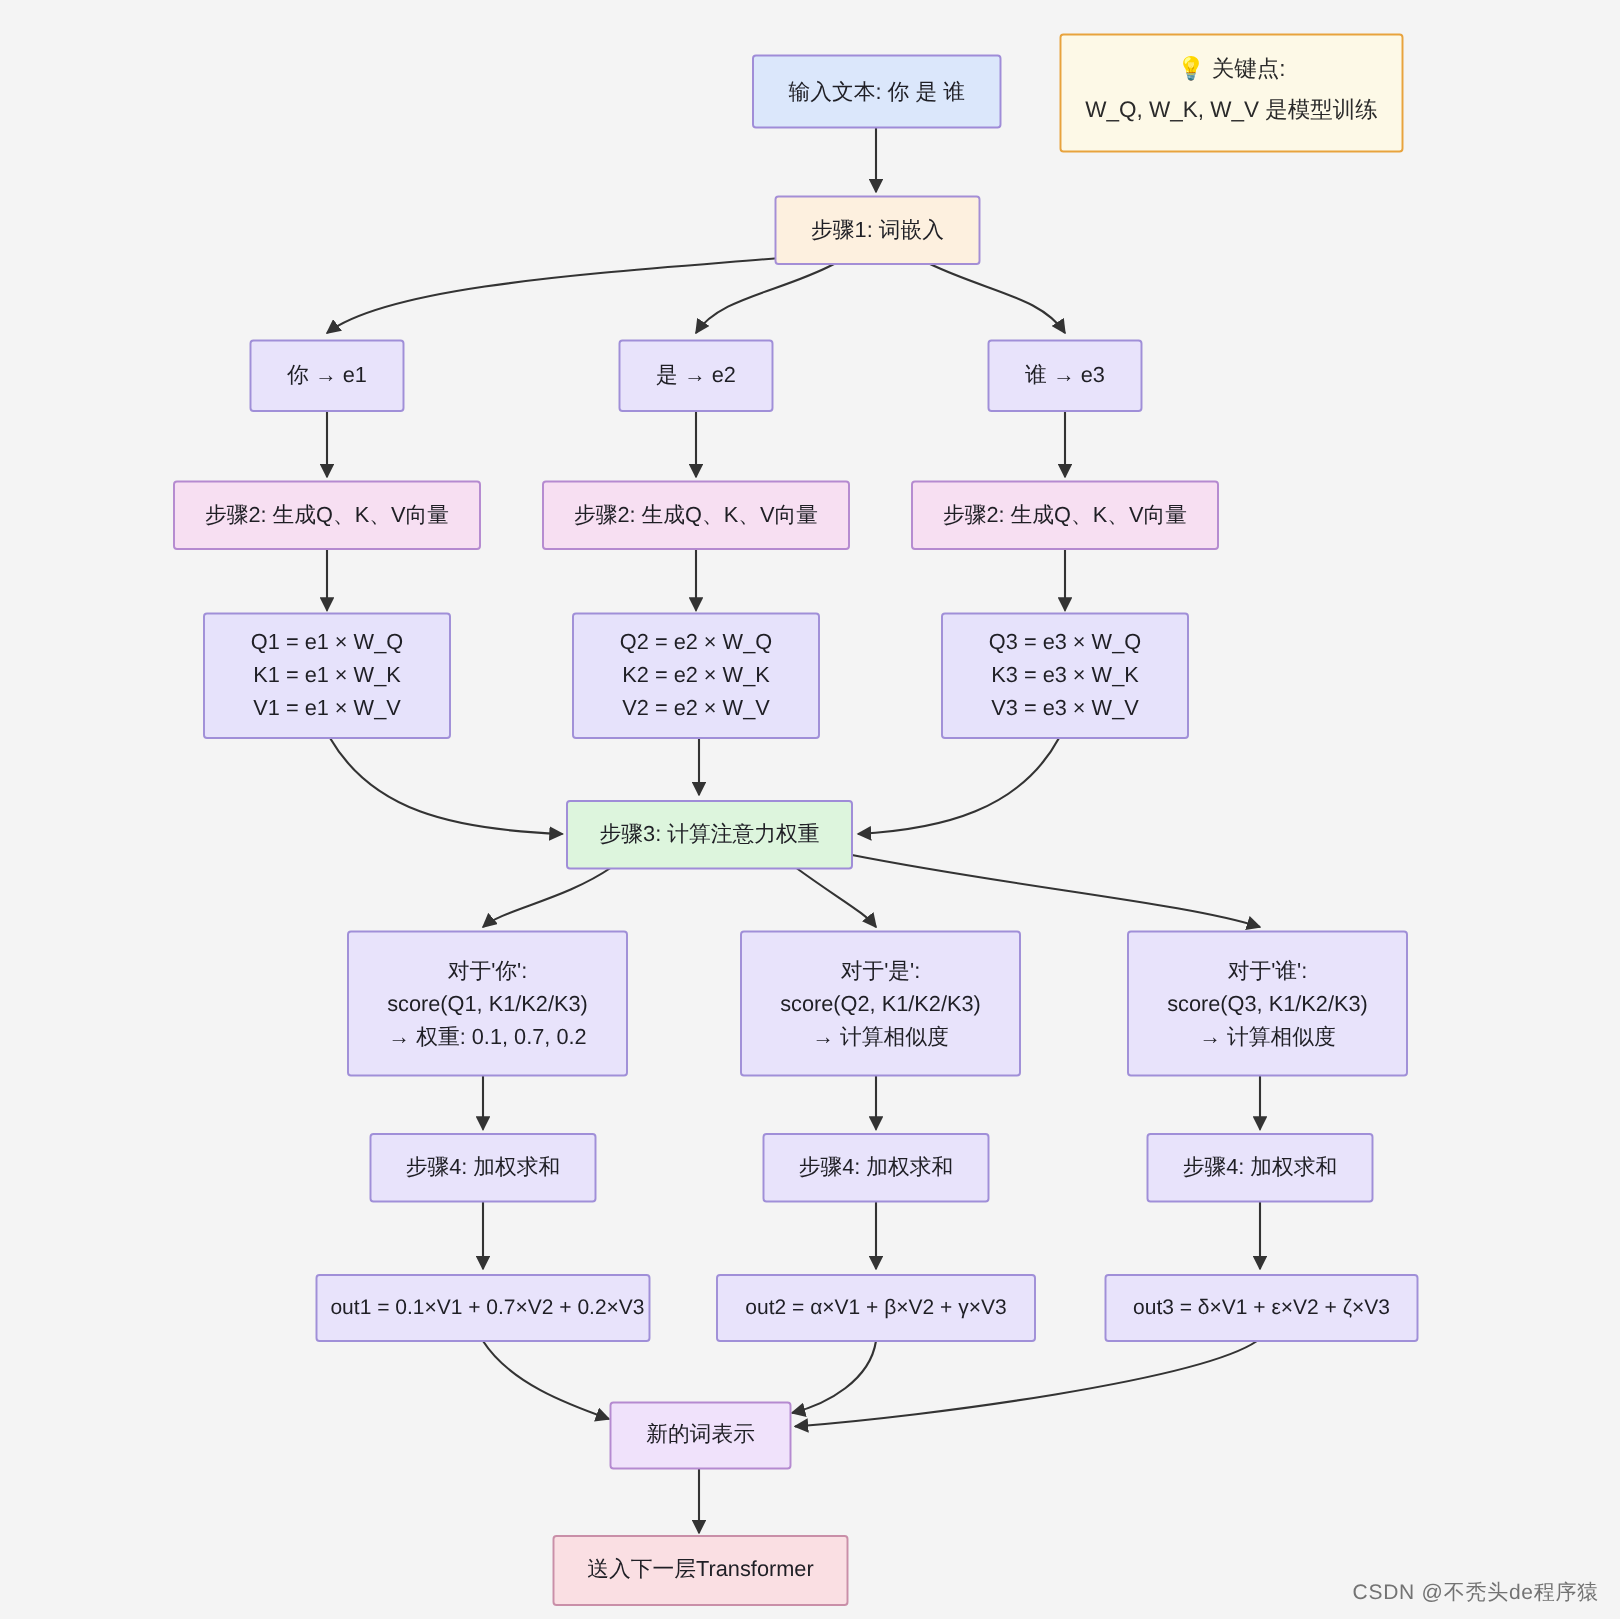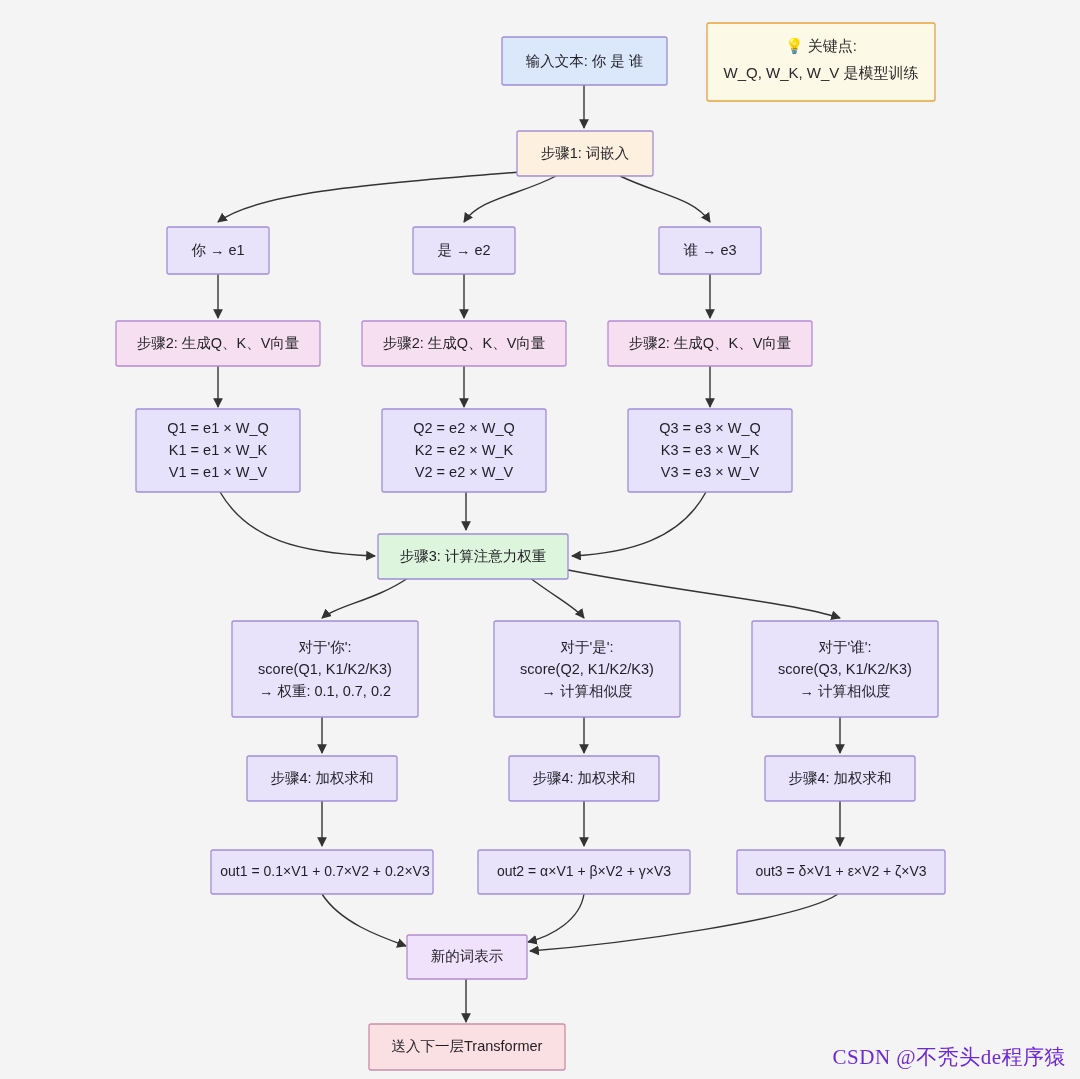--- a/index.html
+++ b/index.html
@@ -45,23 +45,23 @@
     font-family: "Liberation Sans", "DejaVu Sans", sans-serif;
     font-size: 15px;
     fill: #2a2a2a;
     text-anchor: middle;
     dominant-baseline: middle;
   }
   .watermark {
     position: absolute;
     right: 14px;
     bottom: 8px;
-    font-family: Liberation Serif, serif;
-    font-size: 21px;
-    color: #6d28d9;
+    font-family: Liberation Sans, sans-serif;
+    font-size: 14px;
+    color: #737373;
     letter-spacing: 0.5px;
     user-select: none;
   }
 </style>
 </head>
 <body>
 
 <div id="stage">
 
   <svg class="flow" viewBox="0 0 1080 1079">

